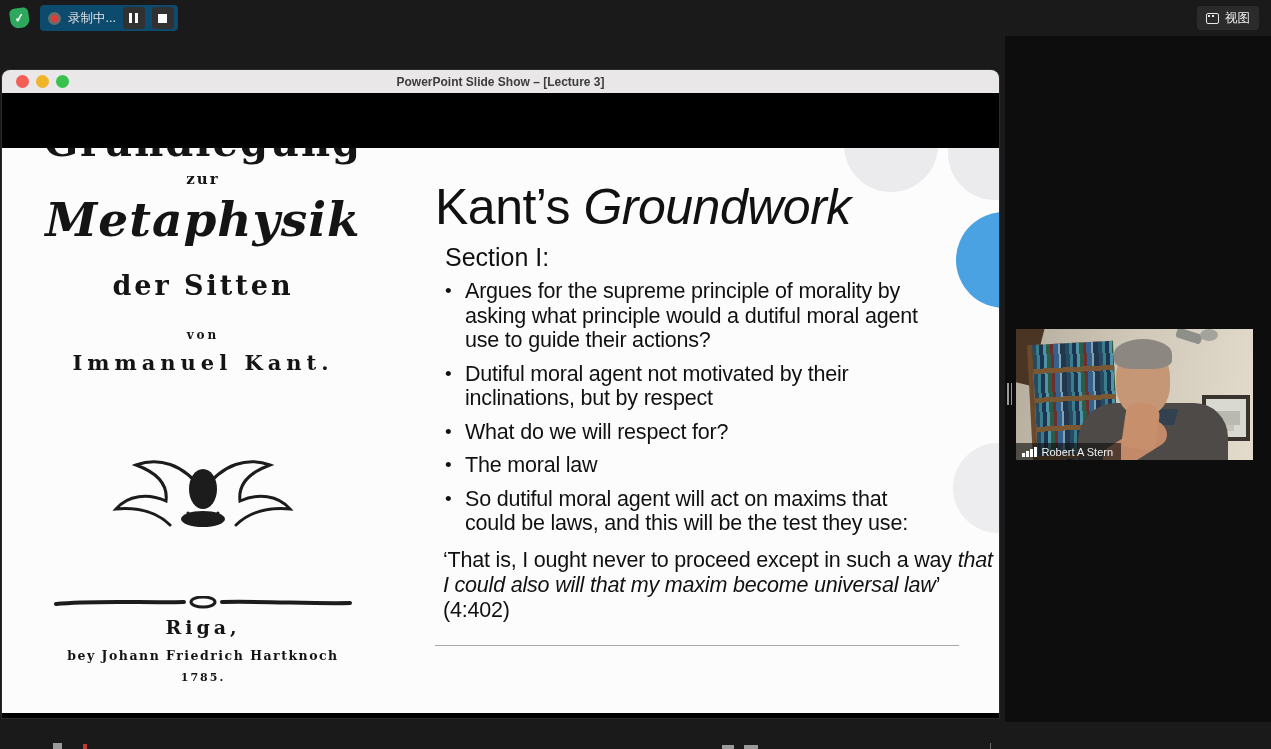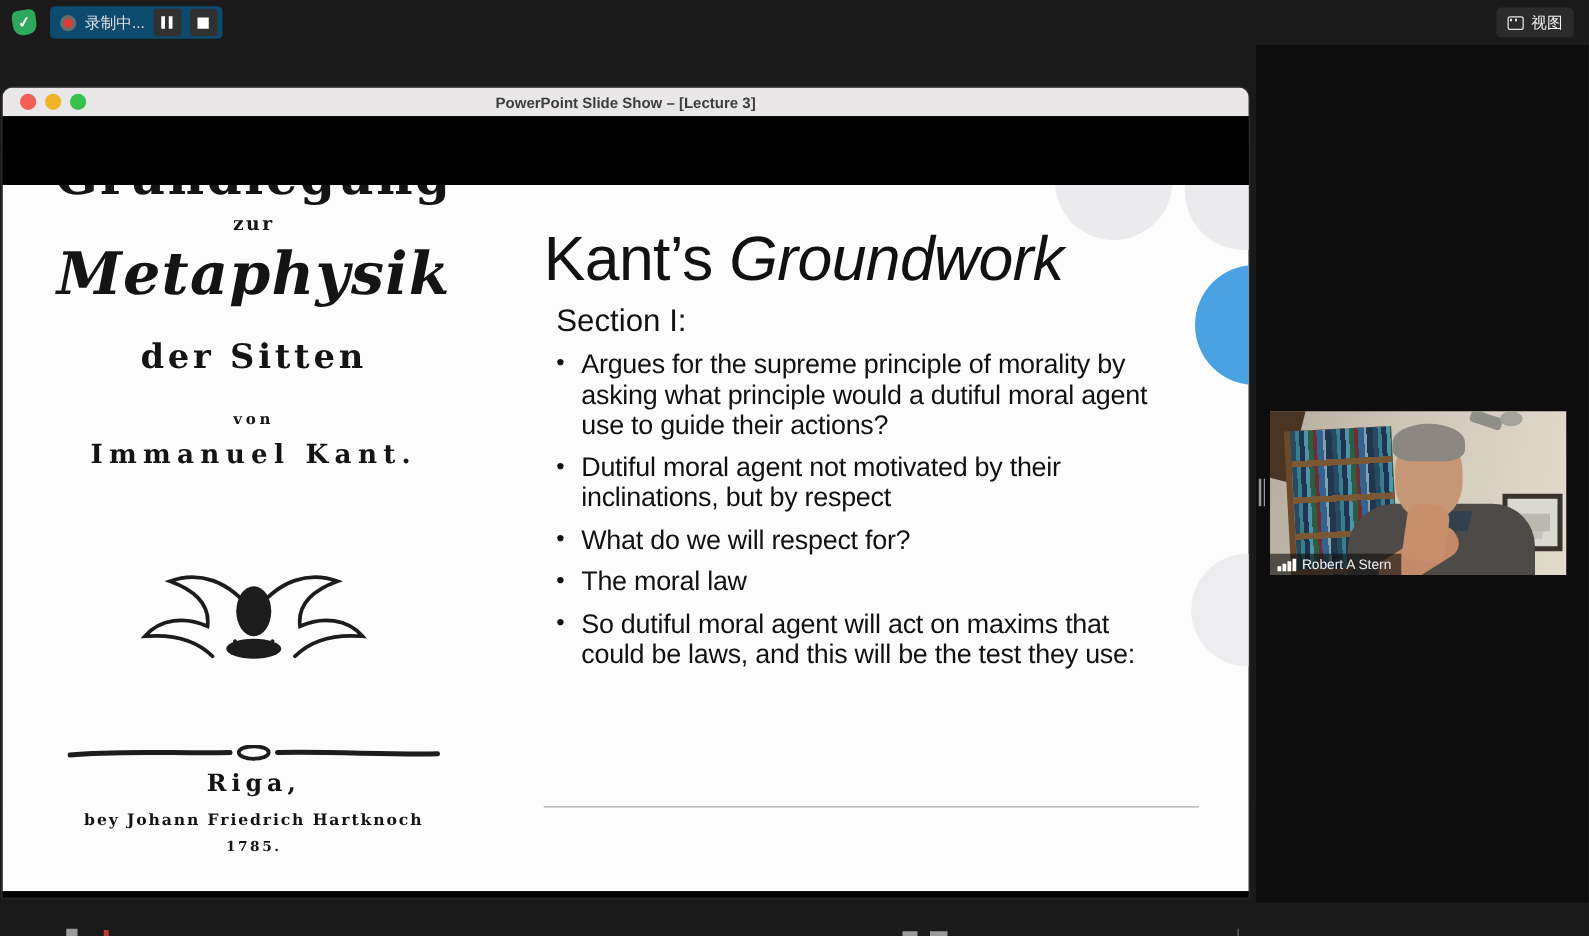--- a/index.html
+++ b/index.html
@@ -251,20 +251,23 @@
               <span class="bullet-dot">•</span>
               <span class="bullet-text">The moral law</span>
             </div>
             <div class="bullet-row">
               <span class="bullet-dot">•</span>
               <span class="bullet-text">So dutiful moral agent will act on maxims that
 could be laws, and this will be the test they use:</span>
             </div>
           </div>
 
+          <div id="quote">
+            <span>‘That is, I ought never to proceed except in such a way </span><span class="it">that I could also will that my maxim become universal law</span><span>’ (4:402)</span>
+          </div>
 
           <div id="divider"></div>
         </div>
 
       </div>
 
       <div id="bar-top" class="abs"></div>
       <div id="bar-bottom" class="abs"></div>
 
     </div>

